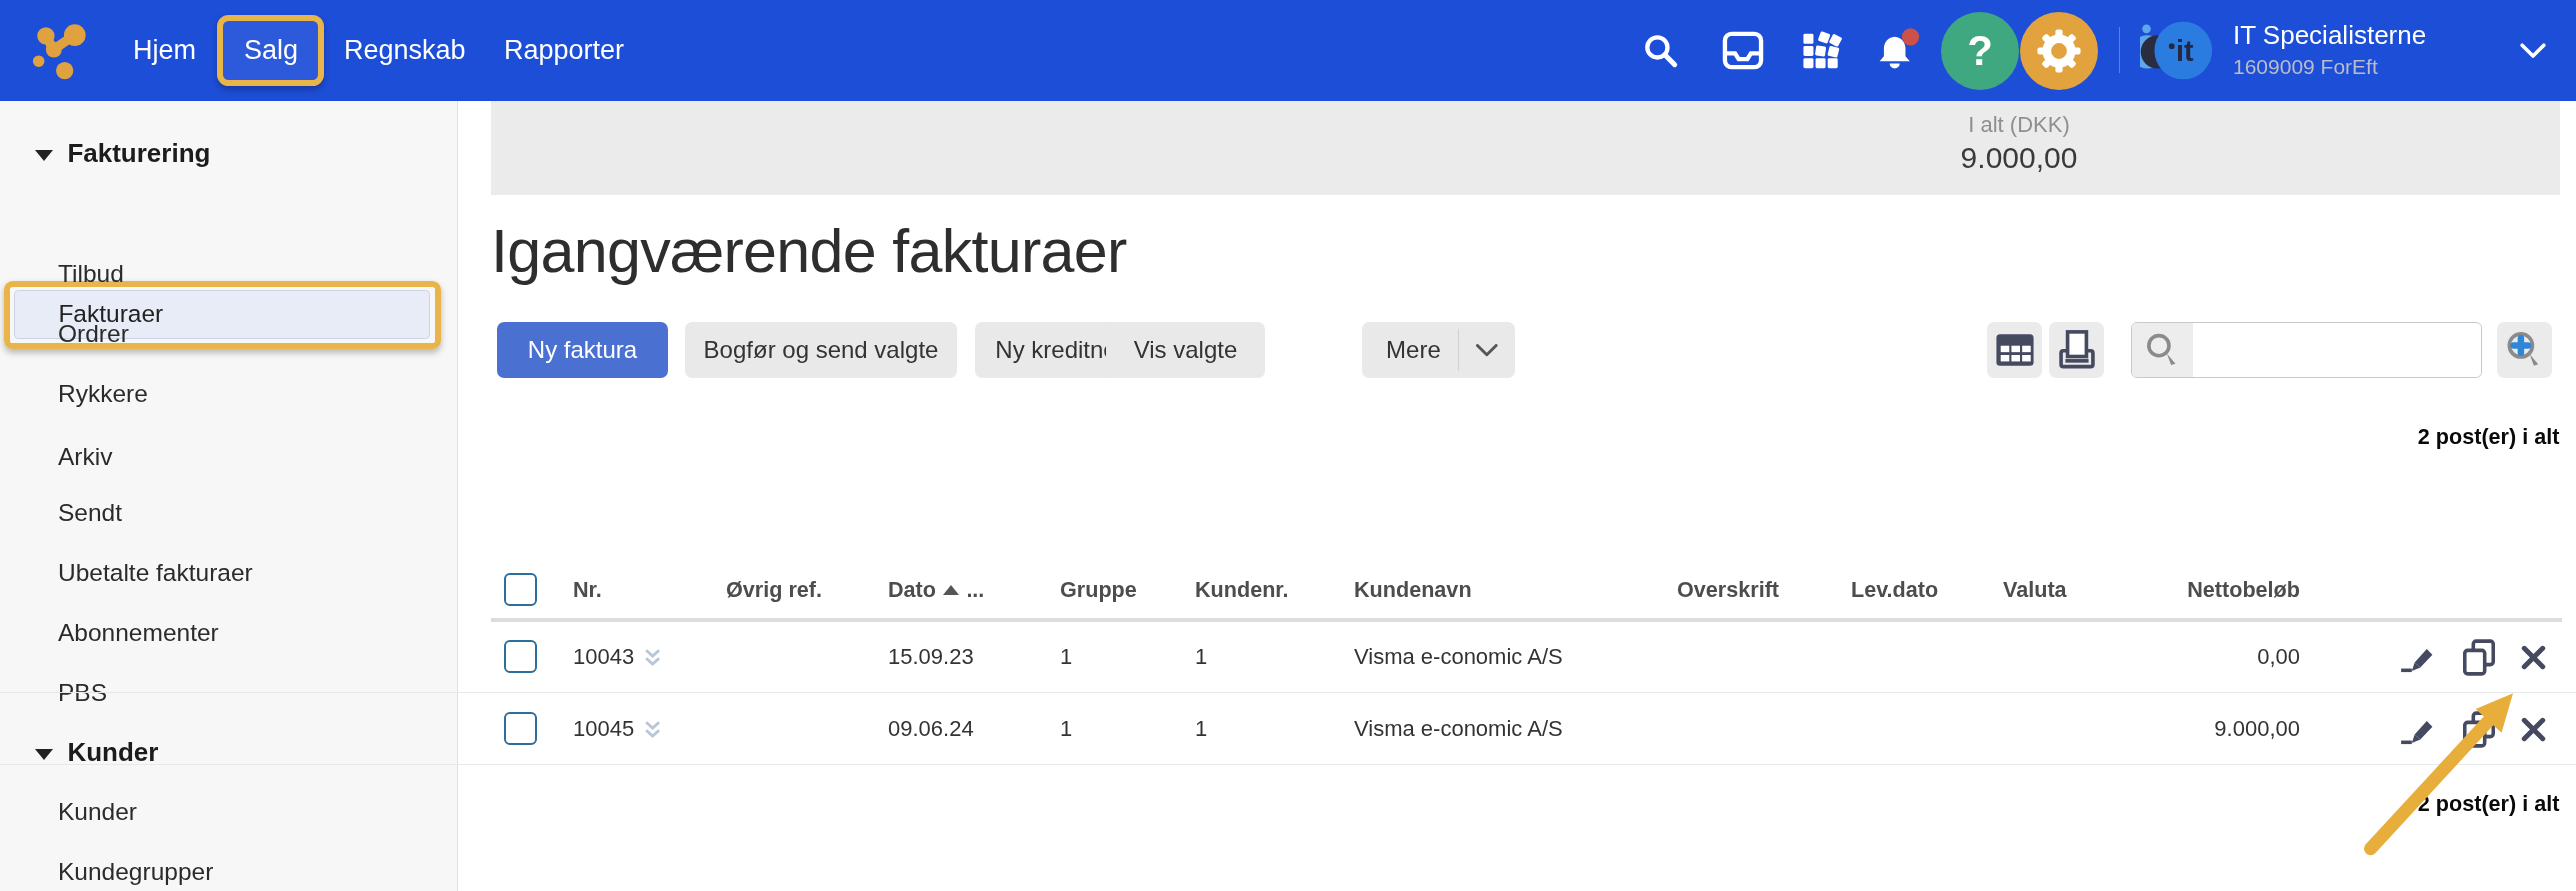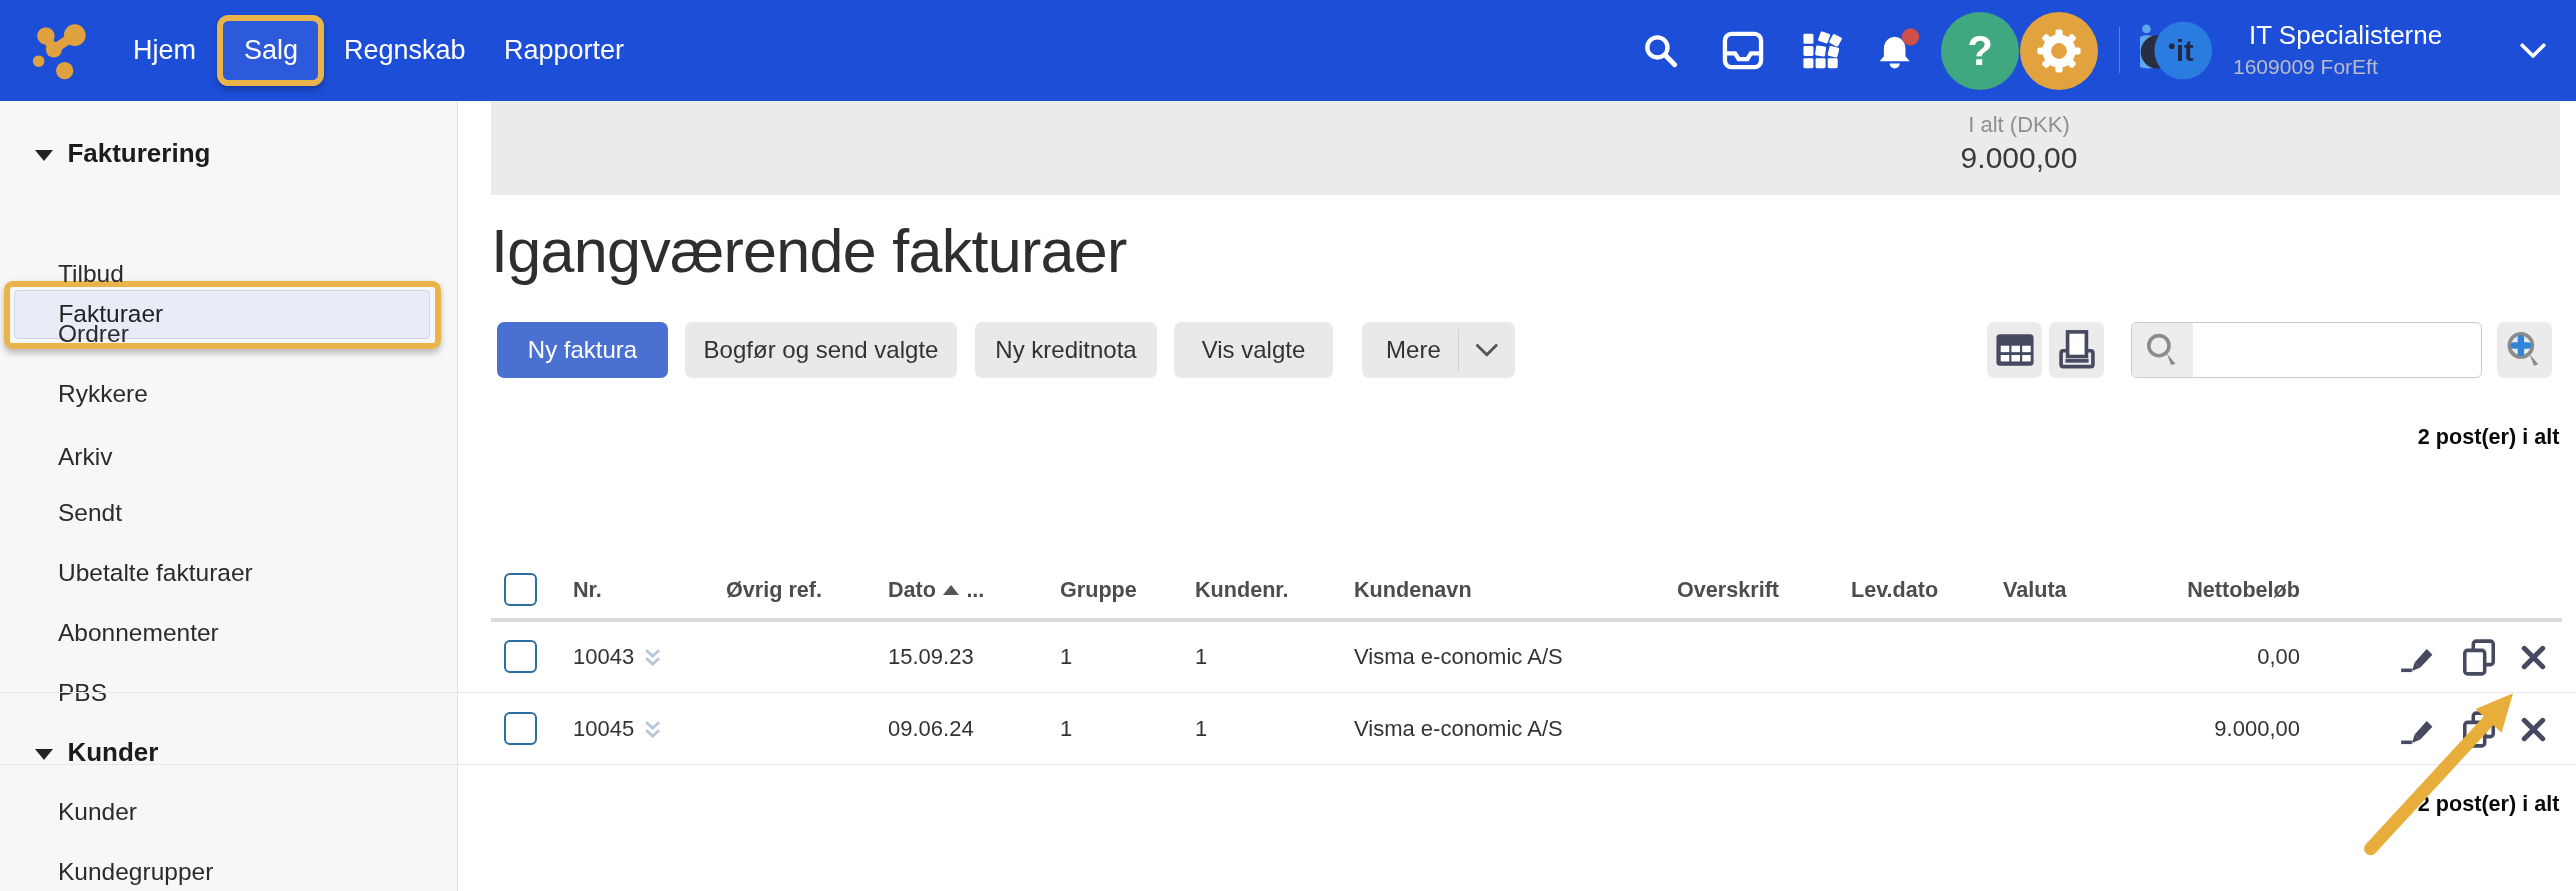--- a/index.html
+++ b/index.html
@@ -12,21 +12,21 @@
   .topbar { position:absolute; left:0; top:0; width:2576px; height:101px; background:#1d4ed8; }
   .nav-label { position:absolute; top:0; height:101px; line-height:101px; color:#ffffff; font-size:27px; cursor:pointer; }
   .annotation-box { position:absolute; border:6.5px solid #e9b44a; border-radius:11.5px; box-shadow:0 3.6px 6.5px rgba(0,0,0,0.25); }
   .salg-box { left:217px; top:15px; width:107px; height:71px; background:rgba(255,255,255,0.07); }
   .topbar-icon { position:absolute; top:0; height:101px; display:flex; align-items:center; justify-content:center; cursor:pointer; }
   .circle-btn { position:absolute; top:11.5px; width:78px; height:78px; border-radius:50%; display:flex; align-items:center; justify-content:center; cursor:pointer; }
   .help-btn { left:1941px; background:#3fa880; }
   .help-q { color:#ffffff; font-size:42px; font-weight:bold; }
   .gear-btn { left:2020px; background:#e2a33e; }
   .topbar-divider { position:absolute; left:2119px; top:27px; width:1.4px; height:46px; background:rgba(255,255,255,0.28); }
-  .user-name { position:absolute; left:2233px; top:20px; color:#ffffff; font-size:26px; white-space:nowrap;margin-left:16px; }
+  .user-name { position:absolute; left:2233px; top:20px; color:#ffffff; font-size:26px; white-space:nowrap; }
   .user-sub  { position:absolute; left:2233px; top:55px; color:#b9bcc9; font-size:21px; white-space:nowrap; }
 
   
   .sidebar { position:absolute; left:0; top:101px; width:458px; height:791px; background:#f7f7f8; border-right:1.4px solid #e2e2e2; }
   .side-header { position:absolute; left:35px; height:32px; line-height:32px; font-size:26px; font-weight:bold; color:#1c1c1c; white-space:nowrap; cursor:pointer; }
   .side-header .tri { display:inline-block; width:0; height:0; border-left:9.4px solid transparent; border-right:9.4px solid transparent; border-top:11.5px solid #222; margin-right:14.4px; vertical-align:middle; }
   .side-item { position:absolute; left:58px; height:32px; line-height:32px; font-size:24.5px; color:#2b2b2b; white-space:nowrap; cursor:pointer; }
   .fakturaer-box { left:4.3px; top:180px; width:437px; height:68px; border-radius:8.6px; }
   .side-selected { position:absolute; left:14.4px; top:189px; width:416px; height:49px; background:#e7ecf6; border:1.4px solid #ccd4e4; border-radius:4.3px; line-height:46px; font-size:24.5px; color:#222; padding-left:43px; cursor:pointer; }
 
@@ -189,21 +189,21 @@
   <div class="totals-block">
     <div class="totals-label">I alt (DKK)</div>
     <div class="totals-value">9.000,00</div>
   </div>
 
   <div class="page-title">Igangværende fakturaer</div>
 
   <button class="btn btn-primary" style="left:497px;width:171px;">Ny faktura</button>
   <button class="btn" style="left:685px;width:272px;">Bogfør og send valgte</button>
   <button class="btn" style="left:975px;width:182px;">Ny kreditnota</button>
-  <button class="btn" style="left:1174px;width:159px;">Vis valgte</button>
+  <button class="btn" style="left:1106px;width:159px;">Vis valgte</button>
   <div class="btn btn-more" style="left:1362px;width:153px;">
     <span class="more-label">Mere</span>
     <span class="more-divider"></span>
     <span class="more-chevron">
       <svg width="21.6" height="13" viewBox="0 0 30 18">
           <polyline points="2,2 15,15 28,2" fill="none" stroke="#555" stroke-width="4" stroke-linecap="round" stroke-linejoin="round"></polyline>
         </svg>
     </span>
   </div>
 

